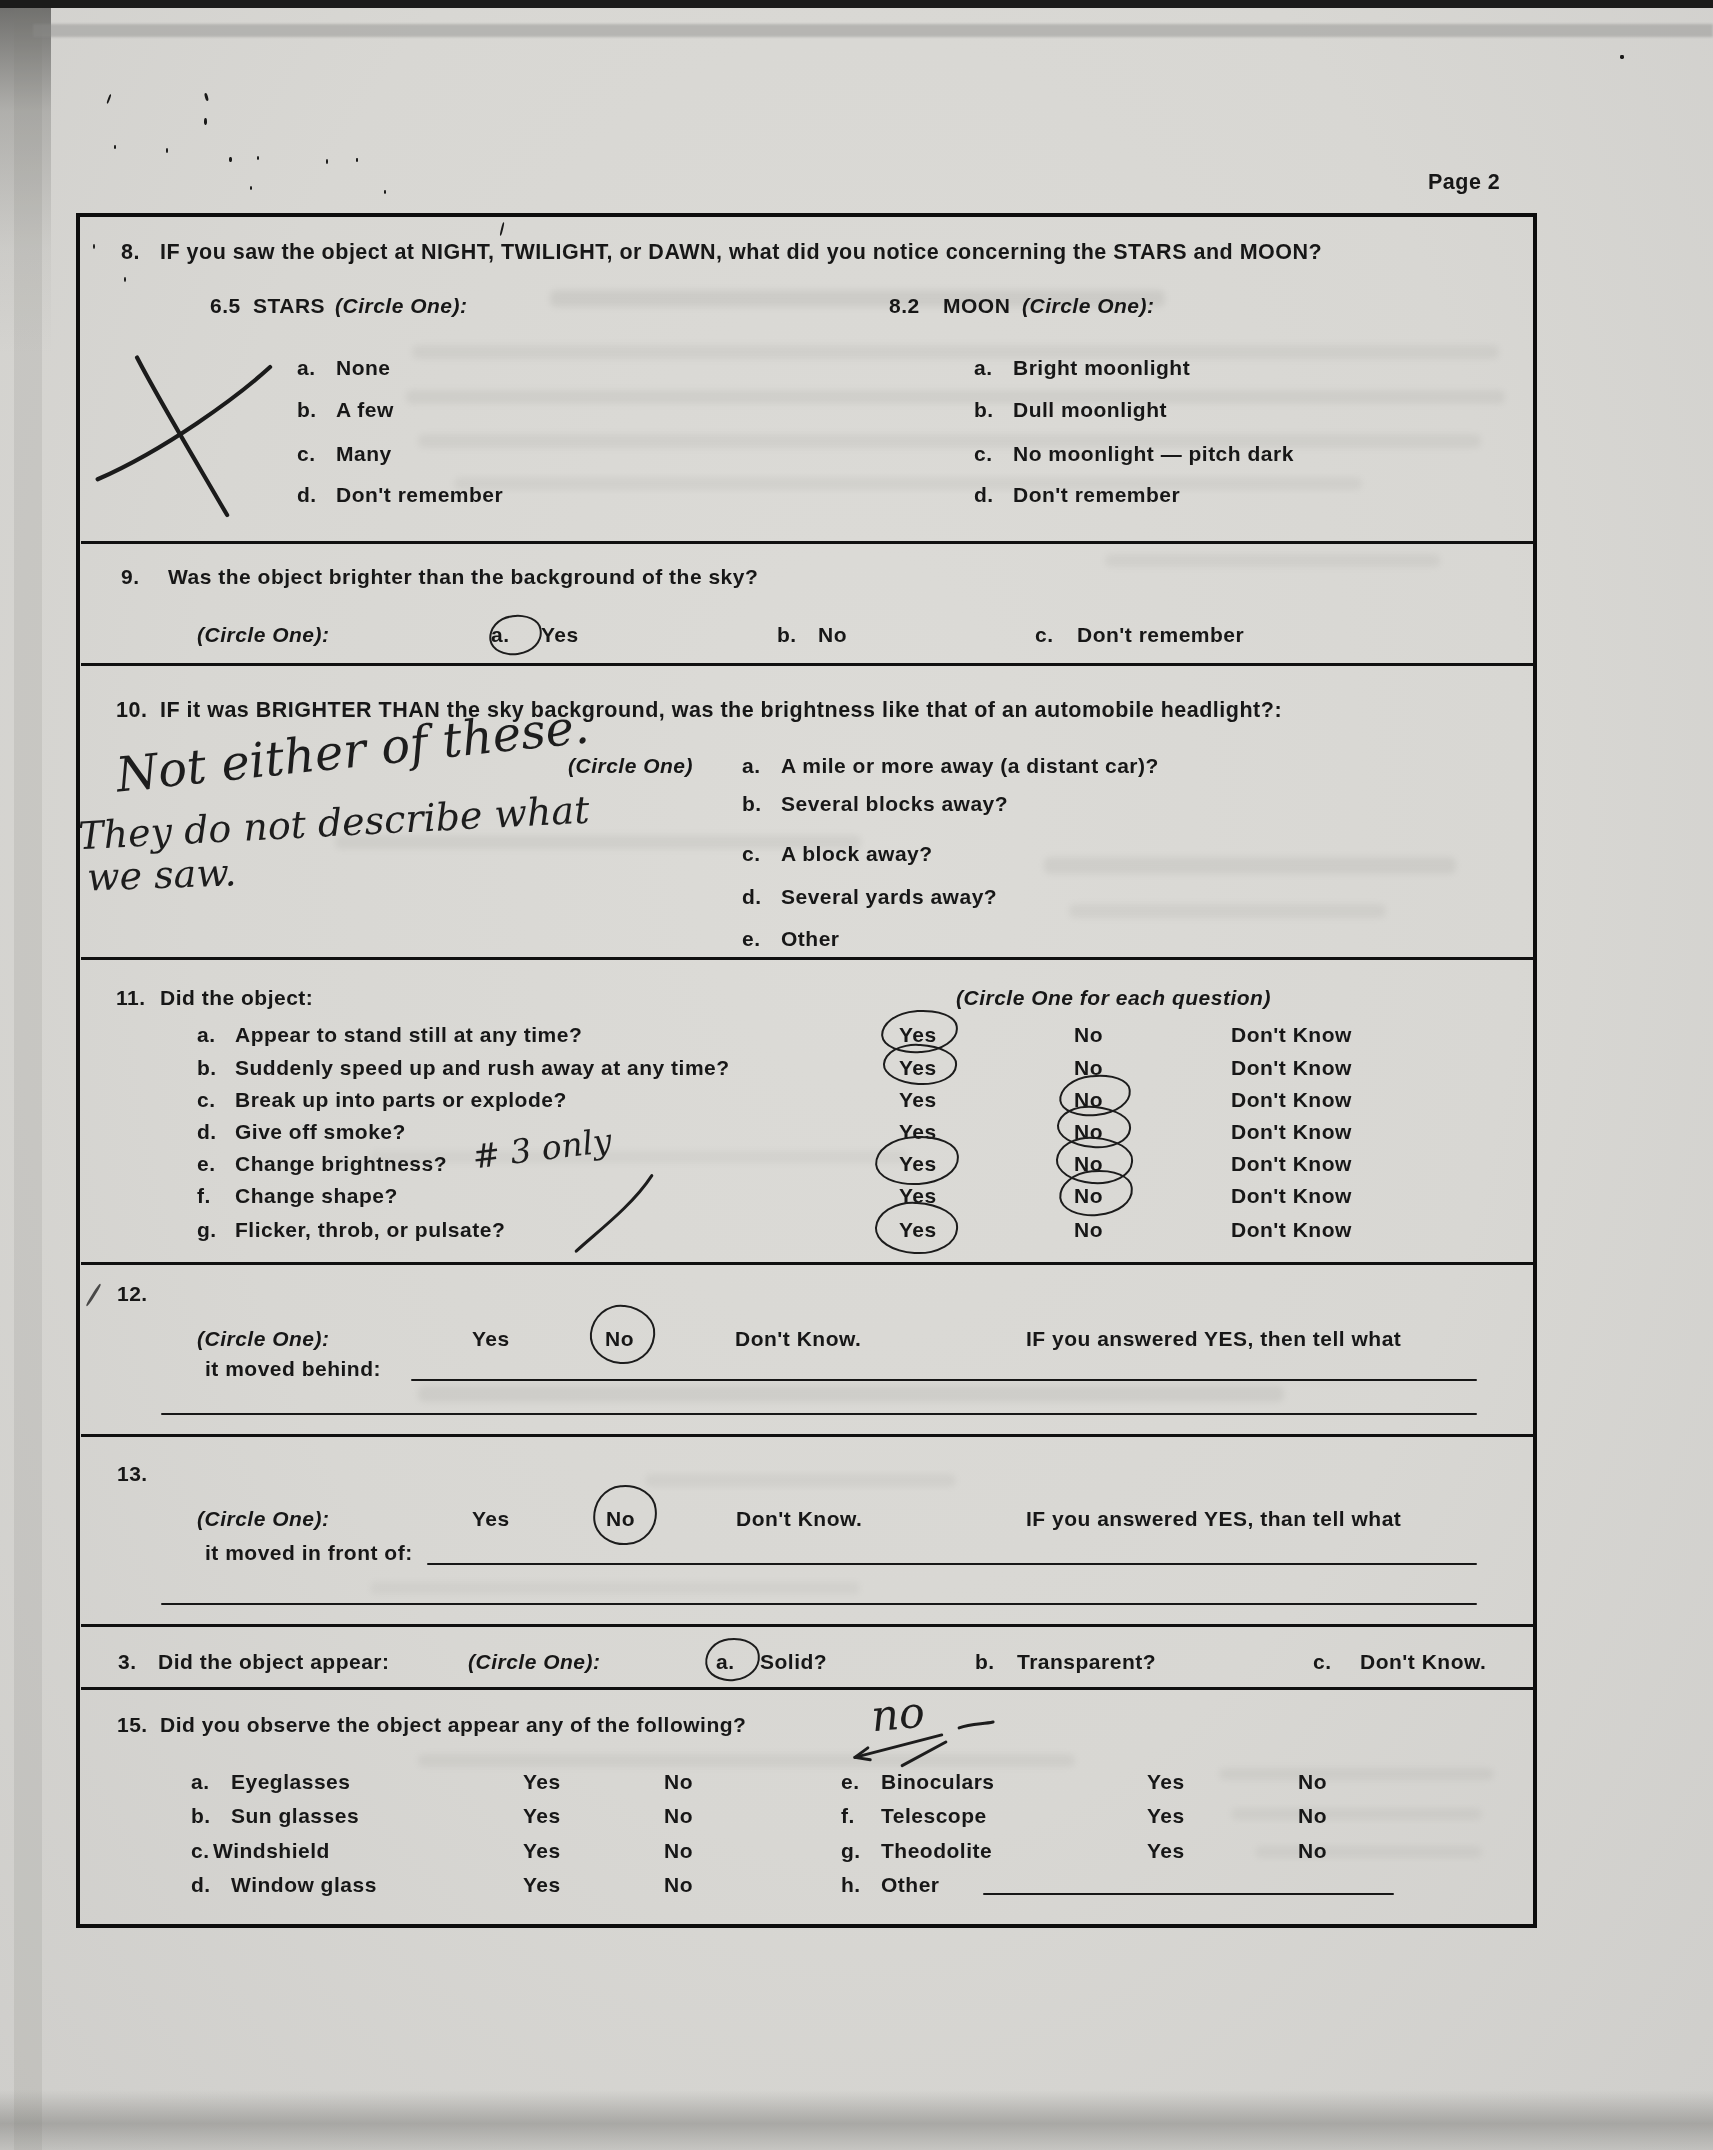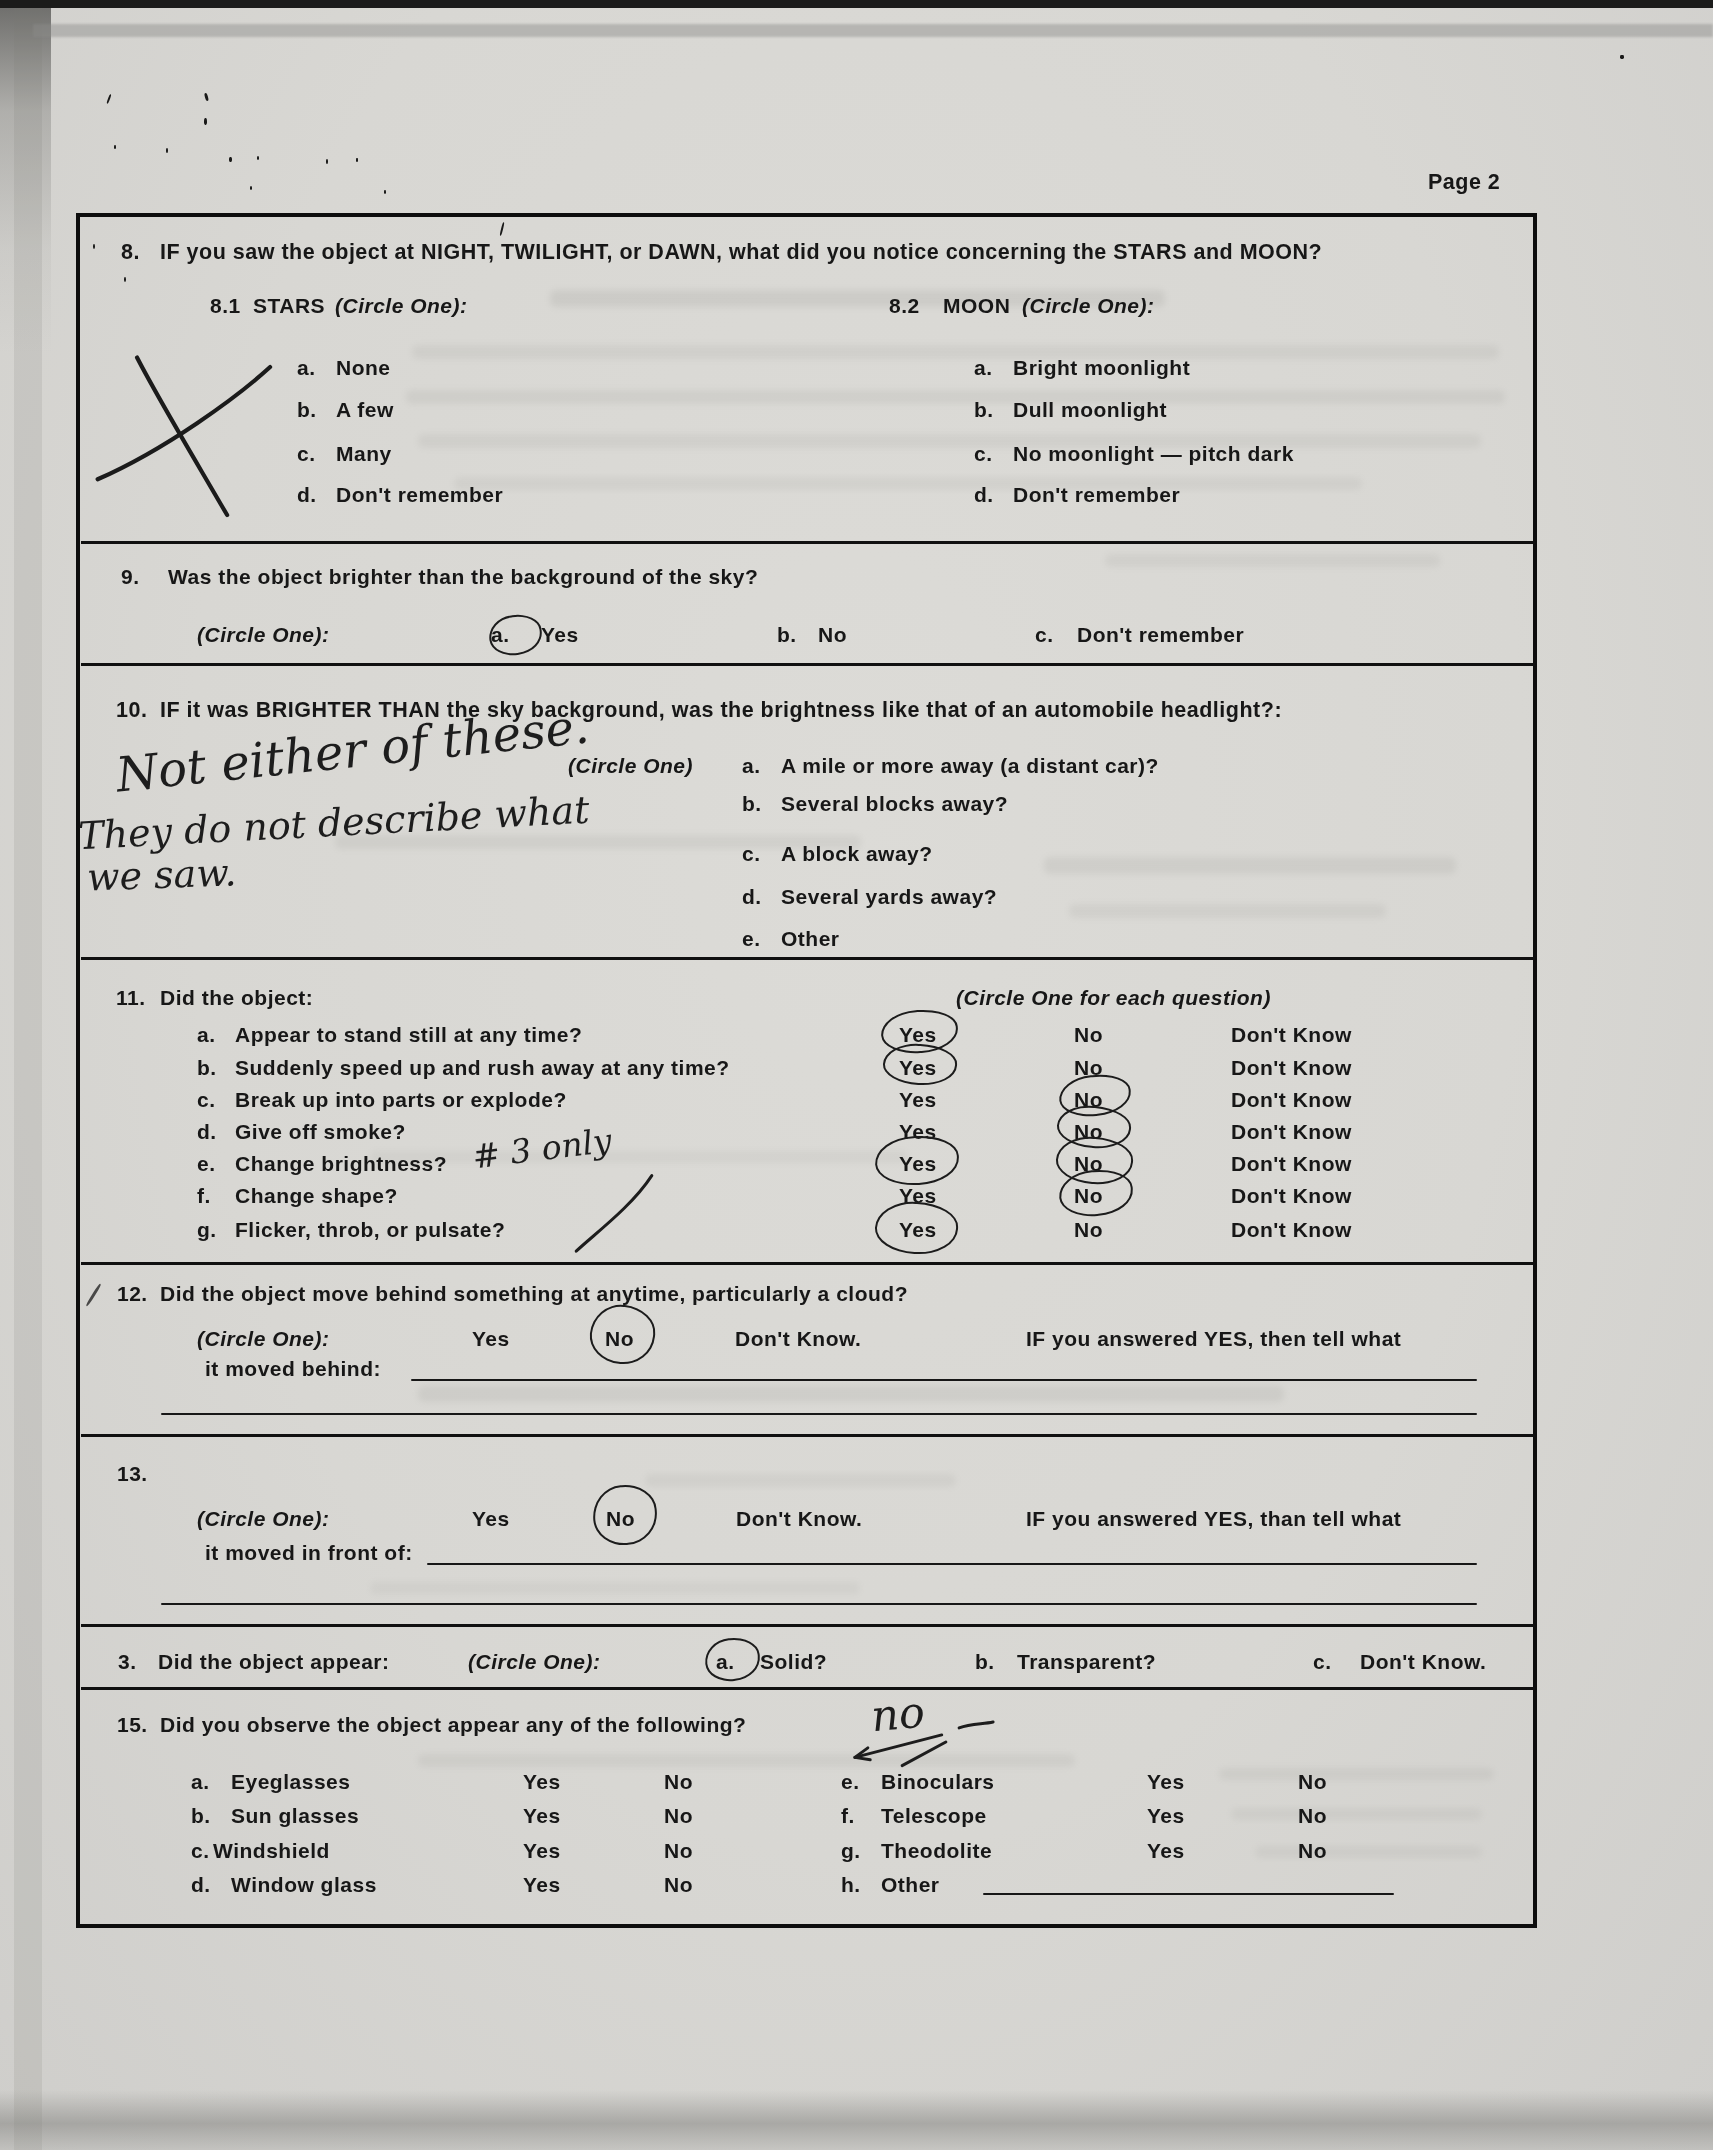--- a/index.html
+++ b/index.html
@@ -83,21 +83,21 @@
   <div class="divline" style="top:663px"></div>
   <div class="divline" style="top:957px"></div>
   <div class="divline" style="top:1262px"></div>
   <div class="divline" style="top:1434px"></div>
   <div class="divline" style="top:1624px"></div>
   <div class="divline" style="top:1687px"></div>
 
   <span class="t fs36" style="left:121px;top:240px">8.</span>
   <span class="t fs36" style="left:160px;top:240px">IF you saw the object at NIGHT, TWILIGHT, or DAWN, what did you notice concerning the STARS and MOON?</span>
 
-  <span class="t" style="left:210px;top:294px">8.1</span>
+  <span class="t" style="left:210px;top:294px">6.5</span>
   <span class="t" style="left:253px;top:294px">STARS</span>
   <span class="t it" style="left:335px;top:294px">(Circle One):</span>
 
   <span class="t" style="left:889px;top:294px">8.2</span>
   <span class="t" style="left:943px;top:294px">MOON</span>
   <span class="t it" style="left:1022px;top:294px">(Circle One):</span>
 
   <span class="t" style="left:297px;top:356px">a.</span>
   <span class="t" style="left:336px;top:356px">None</span>
   <span class="t" style="left:297px;top:398px">b.</span>
@@ -206,21 +206,20 @@
   <div class="circ" style="left:1056px;top:1137px;width:73px;height:43px;transform:rotate(4deg)"></div>
   <div class="circ" style="left:1059px;top:1170px;width:70px;height:42px;transform:rotate(-5deg)"></div>
   <div class="circ" style="left:875px;top:1202px;width:79px;height:48px;transform:rotate(3deg)"></div>
 
   <svg style="left:569px;top:1172px" width="90" height="84" viewBox="0 0 150 140">
     <path d="M138,6 C104,58 44,102 12,132" stroke="#1d1d1d" stroke-width="5" fill="none" stroke-linecap="round"></path>
   </svg>
 
   <div class="sp" style="left:92px;top:1282px;width:3px;height:26px;transform:rotate(32deg);opacity:.75"></div>
   <span class="t" style="left:117px;top:1282px">12.</span>
-  <span class="t" style="left:160px;top:1282px">Did the object move behind something at anytime, particularly a cloud?</span>
   <span class="t it" style="left:197px;top:1327px">(Circle One):</span>
   <span class="t" style="left:472px;top:1327px">Yes</span>
   <span class="t" style="left:605px;top:1327px">No</span>
   <span class="t" style="left:735px;top:1327px">Don't Know.</span>
   <span class="t" style="left:1026px;top:1327px">IF you answered YES, then tell what</span>
   <span class="t" style="left:205px;top:1357px">it moved behind:</span>
   <div class="uline" style="left:411px;top:1379px;width:1066px"></div>
   <div class="uline" style="left:161px;top:1413px;width:1316px"></div>
   <div class="circ" style="left:590px;top:1305px;width:61px;height:55px;transform:rotate(6deg)"></div>
 

